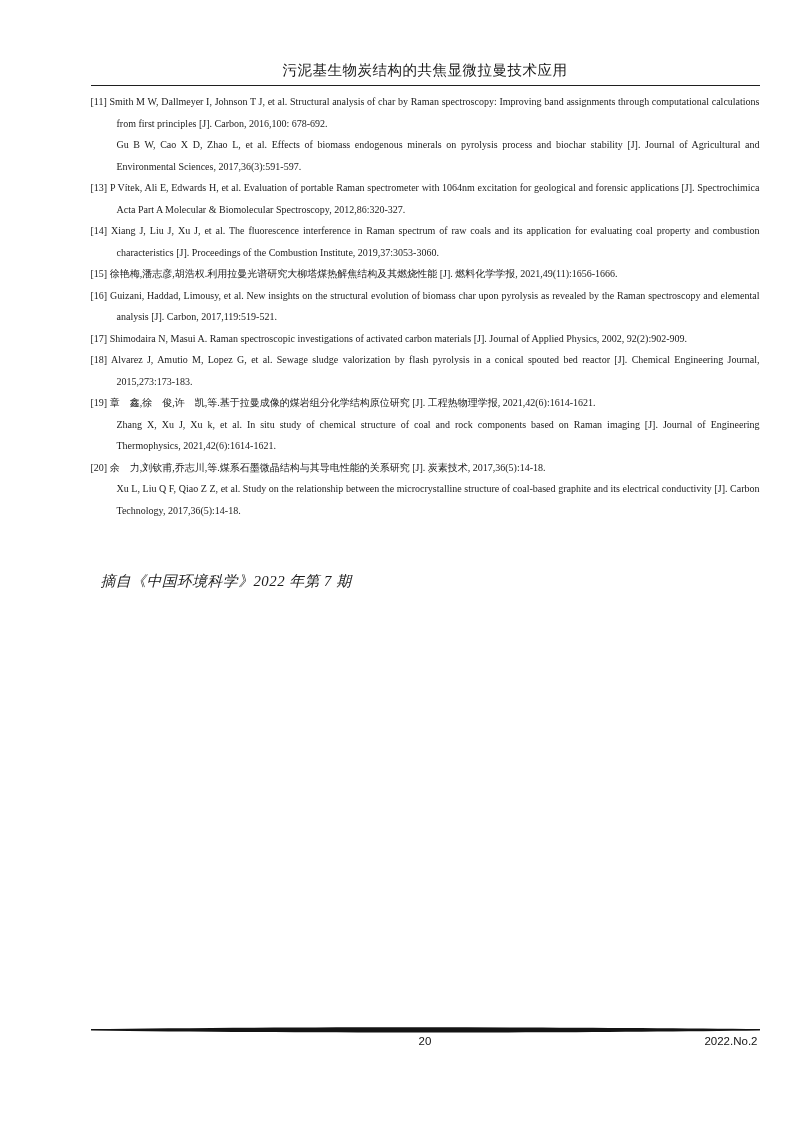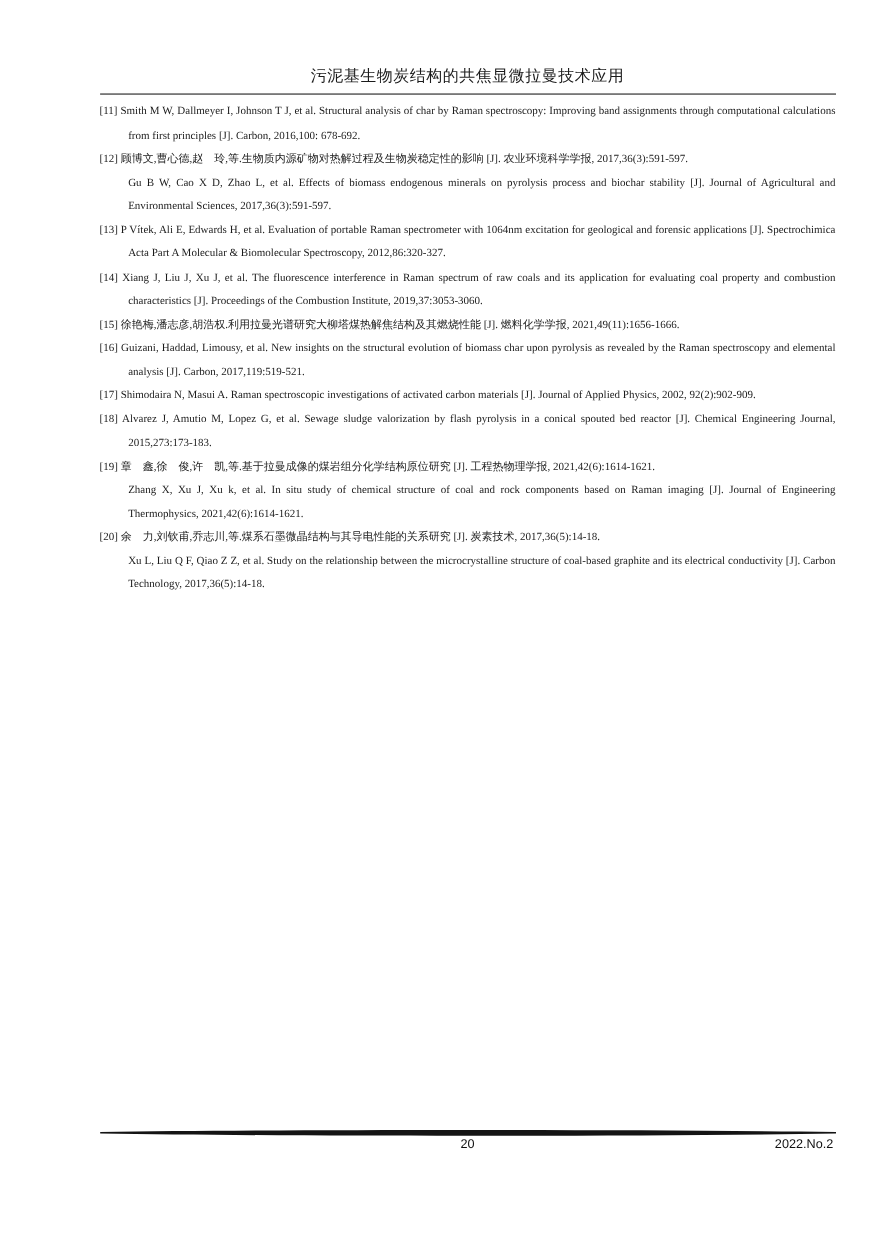--- a/index.html
+++ b/index.html
@@ -96,21 +96,20 @@
     <div class="header-title">污泥基生物炭结构的共焦显微拉曼技术应用</div>
     <div class="header-rule"></div>
   </header>
 
   <main class="content">
     <div class="refs">
         <div class="ref">
           <p class="para hanging"><span class="ref-label">[11]</span> Smith M W, Dallmeyer I, Johnson T J, et al. Structural analysis of char by Raman spectroscopy: Improving band assignments through computational calculations from first principles [J]. Carbon, 2016,100: 678-692.</p>
         </div>
         <div class="ref">
-          <p class="para hanging"><span class="ref-label">[12]</span> 顾博文,曹心德,赵　玲,等.生物质内源矿物对热解过程及生物炭稳定性的影响 [J]. 农业环境科学学报, 2017,36(3):591-597.</p>
           <p class="para cont">Gu B W, Cao X D, Zhao L, et al. Effects of biomass endogenous minerals on pyrolysis process and biochar stability [J]. Journal of Agricultural and Environmental Sciences, 2017,36(3):591-597.</p>
         </div>
         <div class="ref">
           <p class="para hanging"><span class="ref-label">[13]</span> P Vítek, Ali E, Edwards H, et al. Evaluation of portable Raman spectrometer with 1064nm excitation for geological and forensic applications [J]. Spectrochimica Acta Part A Molecular &amp; Biomolecular Spectroscopy, 2012,86:320-327.</p>
         </div>
         <div class="ref">
           <p class="para hanging"><span class="ref-label">[14]</span> Xiang J, Liu J, Xu J, et al. The fluorescence interference in Raman spectrum of raw coals and its application for evaluating coal property and combustion characteristics [J]. Proceedings of the Combustion Institute, 2019,37:3053-3060.</p>
         </div>
         <div class="ref">
           <p class="para hanging"><span class="ref-label">[15]</span> 徐艳梅,潘志彦,胡浩权.利用拉曼光谱研究大柳塔煤热解焦结构及其燃烧性能 [J]. 燃料化学学报, 2021,49(11):1656-1666.</p>
@@ -126,20 +125,21 @@
         </div>
         <div class="ref">
           <p class="para hanging"><span class="ref-label">[19]</span> 章　鑫,徐　俊,许　凯,等.基于拉曼成像的煤岩组分化学结构原位研究 [J]. 工程热物理学报, 2021,42(6):1614-1621.</p>
           <p class="para cont">Zhang X, Xu J, Xu k, et al. In situ study of chemical structure of coal and rock components based on Raman imaging [J]. Journal of Engineering Thermophysics, 2021,42(6):1614-1621.</p>
         </div>
         <div class="ref">
           <p class="para hanging"><span class="ref-label">[20]</span> 余　力,刘钦甫,乔志川,等.煤系石墨微晶结构与其导电性能的关系研究 [J]. 炭素技术, 2017,36(5):14-18.</p>
           <p class="para cont">Xu L, Liu Q F, Qiao Z Z, et al. Study on the relationship between the microcrystalline structure of coal-based graphite and its electrical conductivity [J]. Carbon Technology, 2017,36(5):14-18.</p>
         </div>
       </div>
+    <p class="source-note">摘自《中国环境科学》2022 年第 7 期</p>
   </main>
 
   <footer class="footer">
     <svg class="footer-rule" viewBox="0 0 669 8" xmlns="http://www.w3.org/2000/svg" aria-hidden="true">
       <path d="M0,3.1 C180,0.7 480,0.7 669,3.1 L669,4.5 C480,7.2 180,7.2 0,4.5 Z" fill="#141414"></path>
     </svg>
     <div class="footer-row">
       <span class="page-num">20</span>
       <span class="issue">2022.No.2</span>
     </div>

